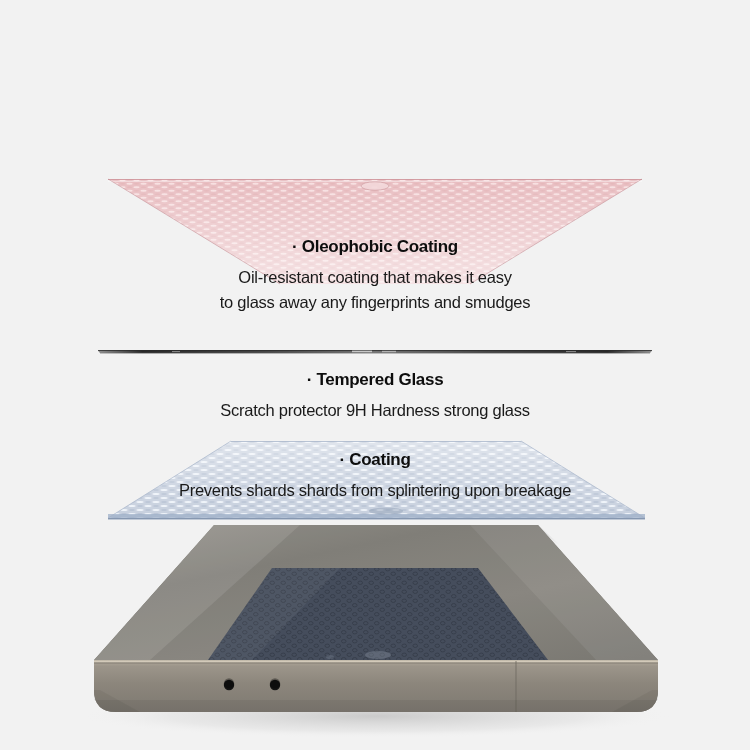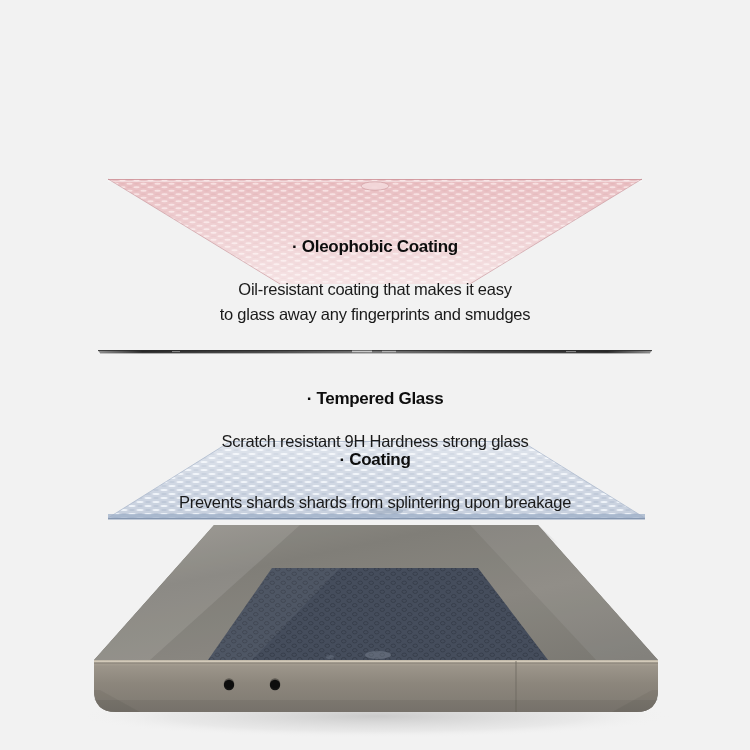--- a/index.html
+++ b/index.html
@@ -78,27 +78,27 @@
     letter-spacing: -0.3px;
     line-height: 1.35;
     margin: 0;
   }
   .cap-desc {
     font-size: 16.5px;
     font-weight: normal;
     color: #1a1a1a;
     letter-spacing: -0.25px;
     line-height: 1.5;
-    margin: 16px;
+    margin: 4px;
     padding-top: 2px;
   }
   .cap-desc .line { display: block; }
 
   #cap-oleophobic { top: 236px; }
-  #cap-tempered   { top: 388px; }
+  #cap-tempered   { top: 369px; }
   #cap-abfilm     { top: 449px; }
 </style>
 </head>
 <body>
 
 <div id="stage">
 
   <div id="header">
     <h1 id="page-title">Multi-Layer Features</h1>
     <p id="page-subtitle">Each layer serves a function to protect your screen protector.</p>
@@ -280,21 +280,21 @@
     <p class="cap-title">· Oleophobic Coating</p>
     <p class="cap-desc">
       <span class="line">Oil-resistant coating that makes it easy</span>
       <span class="line">to glass away any fingerprints and smudges</span>
     </p>
   </div>
 
   <div class="caption" id="cap-tempered">
     <p class="cap-title">· Tempered Glass</p>
     <p class="cap-desc">
-      <span class="line">Scratch resistant 9H Hardness strong glass</span>
+      <span class="line">Scratch protector 9H Hardness strong glass</span>
     </p>
   </div>
 
   <div class="caption" id="cap-abfilm">
     <p class="cap-title">· Coating</p>
     <p class="cap-desc">
       <span class="line">Prevents shards shards from splintering upon breakage</span>
     </p>
   </div>
 

